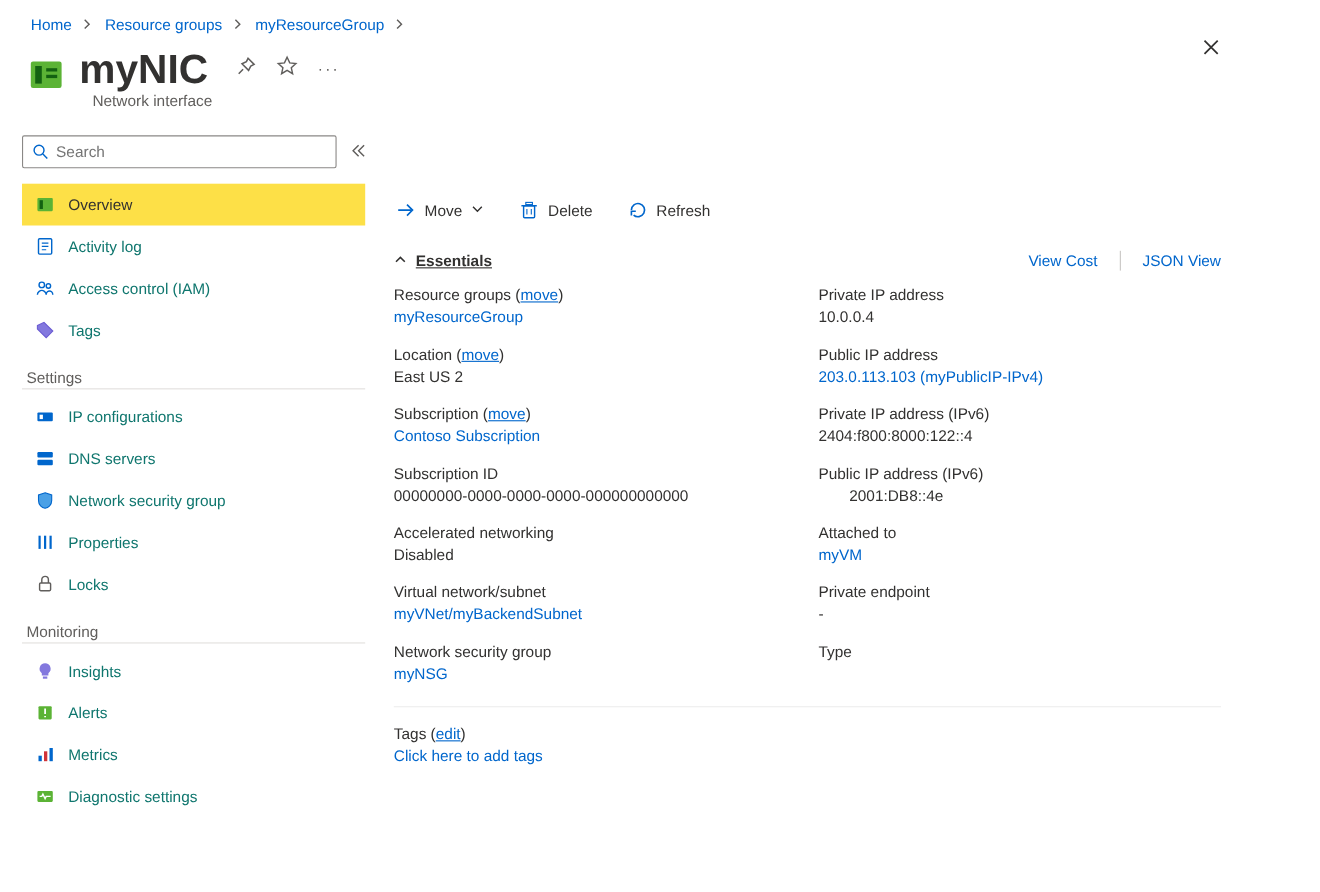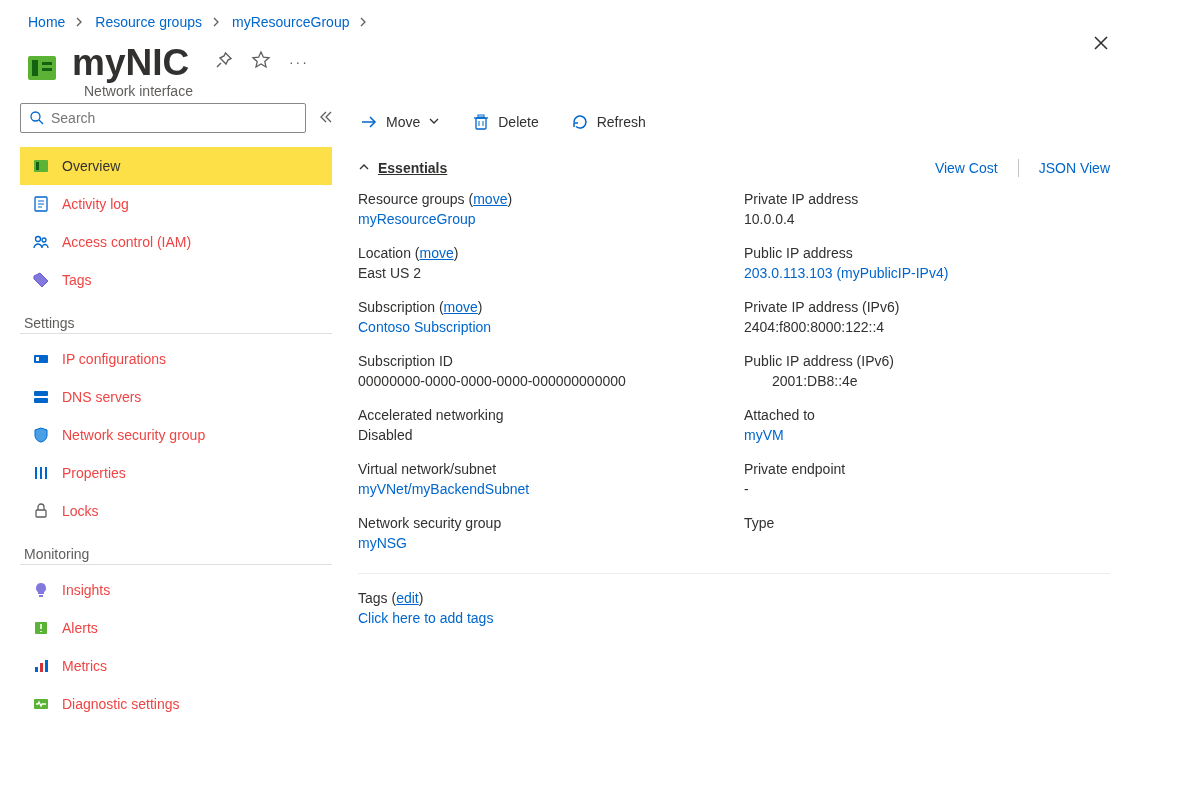--- a/index.html
+++ b/index.html
@@ -14,31 +14,31 @@
   .chev svg { width:10px; height:10px; }
 
   .header { display:flex; align-items:flex-start; padding:14px 0 0 24px; position:relative; }
   .res-icon { width:36px; height:36px; margin-right:12px; margin-top:6px; }
   .res-title { font-size:37px; font-weight:600; line-height:1; }
   .res-sub { color:#605e5c; font-size:14px; margin-top:2px;margin-left:12px; }
   .hdr-actions { display:flex; gap:18px; margin-left:22px; margin-top:6px; align-items:center; }
   .hdr-actions .icon-btn { cursor:pointer; color:#605e5c; }
   .close-x { position:absolute; right:30px; top:4px; cursor:pointer; color:#323130; }
 
-  .body { display:flex; margin-top:4px; }
+  .body { display:flex; margin-top:24px;align-items:center; }
 
   .sidebar { width:340px; flex:0 0 340px; padding:0 8px 0 20px; }
   .search-wrap { display:flex; align-items:center; gap:12px; margin-bottom:14px; }
   .search-box { flex:1; display:flex; align-items:center; border:1px solid #8a8886; padding:5px 8px; border-radius:2px; }
   .search-box input { border:none; outline:none; flex:1; font-size:14px; padding-left:6px; }
   .collapse-icon { cursor:pointer; color:#605e5c; }
   .nav-item { display:flex; align-items:center; gap:12px; padding:10px 12px; cursor:pointer; }
   .nav-item.active { background:#fde047; }
   .nav-item.active .nav-label { color:#323130; }
-  .nav-item .nav-label { color:#ef4444; }
+  .nav-item .nav-label { color:#0f766e; }
   .nav-icon { width:18px; height:18px; display:flex; align-items:center; justify-content:center; }
   .section-hdr { color:#605e5c; font-size:14px; padding:16px 4px 2px 4px; border-bottom:1px solid #e1dfdd; margin-bottom:6px; }
 
   .main { flex:1; padding:0 30px 0 18px; }
   .toolbar { display:flex; align-items:center; gap:28px; padding:6px 0 4px 0; }
   .tool-btn { display:flex; align-items:center; gap:8px; cursor:pointer; color:#323130; padding:4px 2px; }
   .tool-btn .t-icon { color:#0066cc; width:18px; height:18px; display:flex; align-items:center; justify-content:center; }
   .highlight-box { border:3px solid #d13438; padding:2px 10px; margin-left:-8px; }
 
   .ess-row { display:flex; align-items:center; margin-top:20px; }

